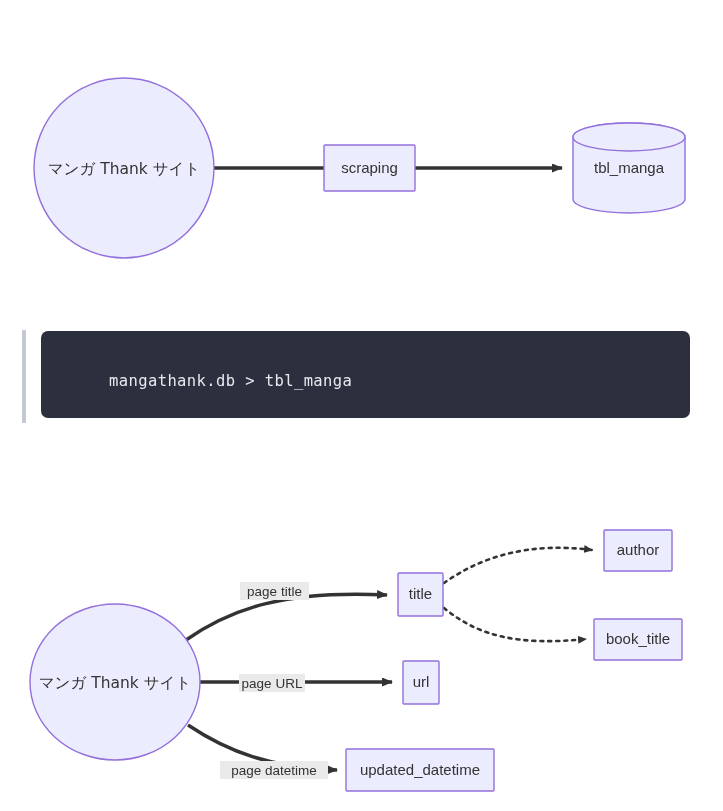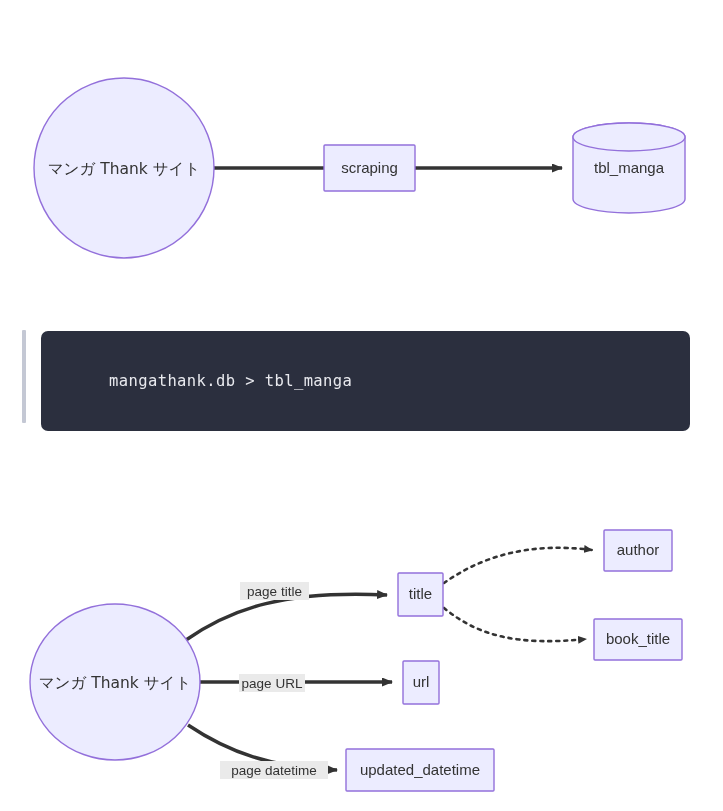--- a/index.html
+++ b/index.html
@@ -84,21 +84,21 @@
     width: 4px;
     height: 93px;
     background: #c4c8d4;
     border-radius: 1px;
   }
   .code-block {
     position: absolute;
     left: 41px;
     top: 11px;
     width: 649px;
-    height: 100px;
+    height: 87px;
     background: #2b2f3e;
     border-radius: 7px;
     box-sizing: border-box;
   }
   .code-line {
     position: absolute;
     left: 68px;
     top: 41px;
     font-family: "DejaVu Sans Mono", "Liberation Mono", monospace;
     font-size: 15.5px;

